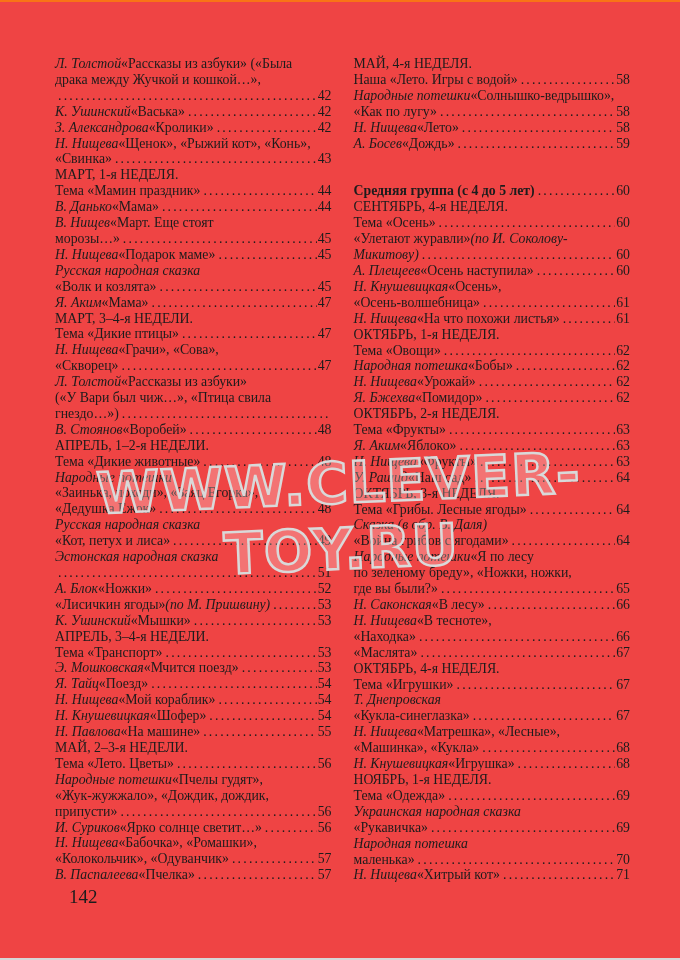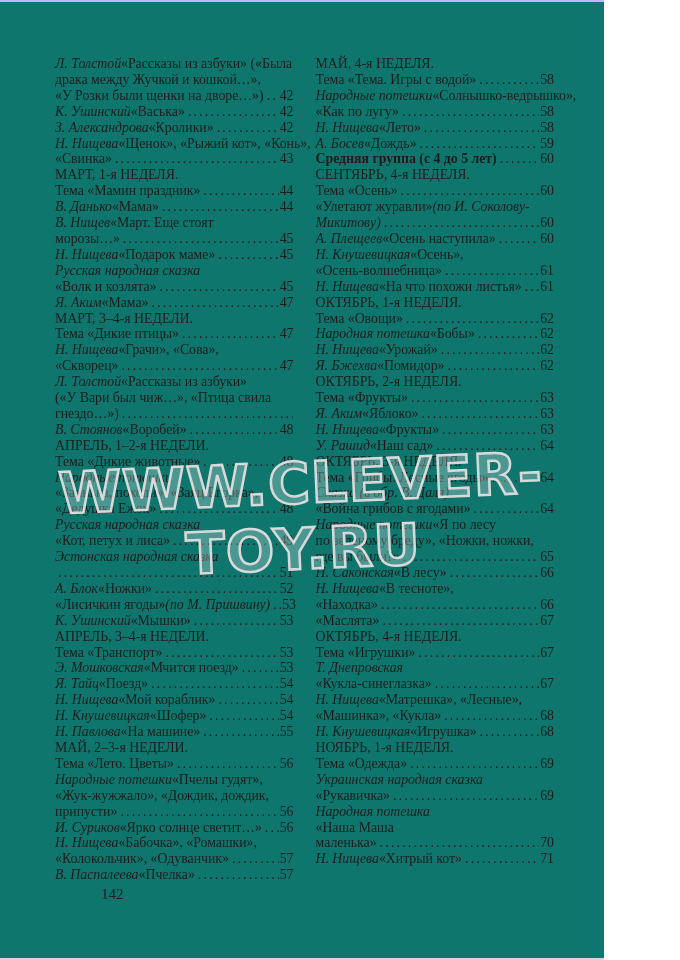--- a/index.html
+++ b/index.html
@@ -1,43 +1,43 @@
 <!DOCTYPE html>
 <html><head>
 <meta charset="utf-8">
 <style>
   html,body { margin:0; padding:0; background:#ffffff; }
   .page {
     position:relative;
-    width:604px; height:960px;
-    background:#0f766e;
+    width:680px; height:960px;
+    background:#ef4444;
     overflow:hidden;
     font-family:"Liberation Serif","DejaVu Serif",serif;
     color:#1c1c1c;
     box-sizing:border-box;
-    border-top:2px solid #c4b5fd;
+    border-top:2px solid #f97316;
     border-bottom:2px solid #d6d6d6;
   }
   .content {
     display:flex;
     padding:54px 50px 0 55px;
     gap:22px;
     box-sizing:border-box;
   }
   .col { flex:1 1 50%; min-width:0; }
   .line {
     display:flex;
     align-items:baseline;
     font-size:13.8px;
     line-height:15.9px;
     white-space:nowrap;
   }
   .line .t { flex:0 0 auto; }
   .i { font-style:italic; }
-  .b { font-weight:bold; }
+  .b { font-weight:bold;margin-top:32px; }
   .leader {
     flex:1 1 auto;
     overflow:hidden;
     white-space:nowrap;
     letter-spacing:2.2px;
     margin:0 1px 0 3px;
     min-width:8px;
   }
   .pg { flex:0 0 auto; text-align:right; }
   .watermark {
@@ -50,39 +50,37 @@
     letter-spacing:1px;
     color:rgba(255,255,255,0.25);
     -webkit-text-stroke:2.5px #d9d9d9;
     transform:rotate(-2.5deg);
     pointer-events:none;
     user-select:none;
   }
   .folio {
     position:absolute;
     left:69px; top:884px;
-    font-size:15px;
-    margin-left:32px;
+    font-size:19px;
   }
 </style>
 </head>
 <body>
 
 <div class="page">
   <div class="content">
     <div class="col">
         <div class="line">
           <span class="t i">Л. Толстой </span>
           <span class="t n">«Рассказы из азбуки» («Была</span>
         </div>
         <div class="line">
           <span class="t n">драка между Жучкой и кошкой…»,</span>
         </div>
         <div class="line">
-          <span class="t n">«У Розки были щенки на дворе…»)</span>
           <span class="leader">................................................................................................................................................................</span>
           <span class="pg"> 42</span>
         </div>
         <div class="line">
           <span class="t i">К. Ушинский </span>
           <span class="t n">«Васька»</span>
           <span class="leader">................................................................................................................................................................</span>
           <span class="pg"> 42</span>
         </div>
         <div class="line">
@@ -307,21 +305,21 @@
           <span class="t n">«Пчелка»</span>
           <span class="leader">................................................................................................................................................................</span>
           <span class="pg"> 57</span>
         </div>
       </div>
     <div class="col">
         <div class="line">
           <span class="t n">МАЙ, 4-я НЕДЕЛЯ.</span>
         </div>
         <div class="line">
-          <span class="t n">Тема «Тема. Игры с водой»</span>
+          <span class="t n">Наша «Лето. Игры с водой»</span>
           <span class="leader">................................................................................................................................................................</span>
           <span class="pg"> 58</span>
         </div>
         <div class="line">
           <span class="t i">Народные потешки </span>
           <span class="t n">«Солнышко-ведрышко»,</span>
         </div>
         <div class="line">
           <span class="t n">«Как по лугу»</span>
           <span class="leader">................................................................................................................................................................</span>
@@ -524,23 +522,20 @@
         <div class="line">
           <span class="t i">Украинская народная сказка</span>
         </div>
         <div class="line">
           <span class="t n">«Рукавичка»</span>
           <span class="leader">................................................................................................................................................................</span>
           <span class="pg"> 69</span>
         </div>
         <div class="line">
           <span class="t i">Народная потешка</span>
-        </div>
-        <div class="line">
-          <span class="t n">«Наша Маша</span>
         </div>
         <div class="line">
           <span class="t n">маленька»</span>
           <span class="leader">................................................................................................................................................................</span>
           <span class="pg"> 70</span>
         </div>
         <div class="line">
           <span class="t i">Н. Нищева </span>
           <span class="t n">«Хитрый кот»</span>
           <span class="leader">................................................................................................................................................................</span>

